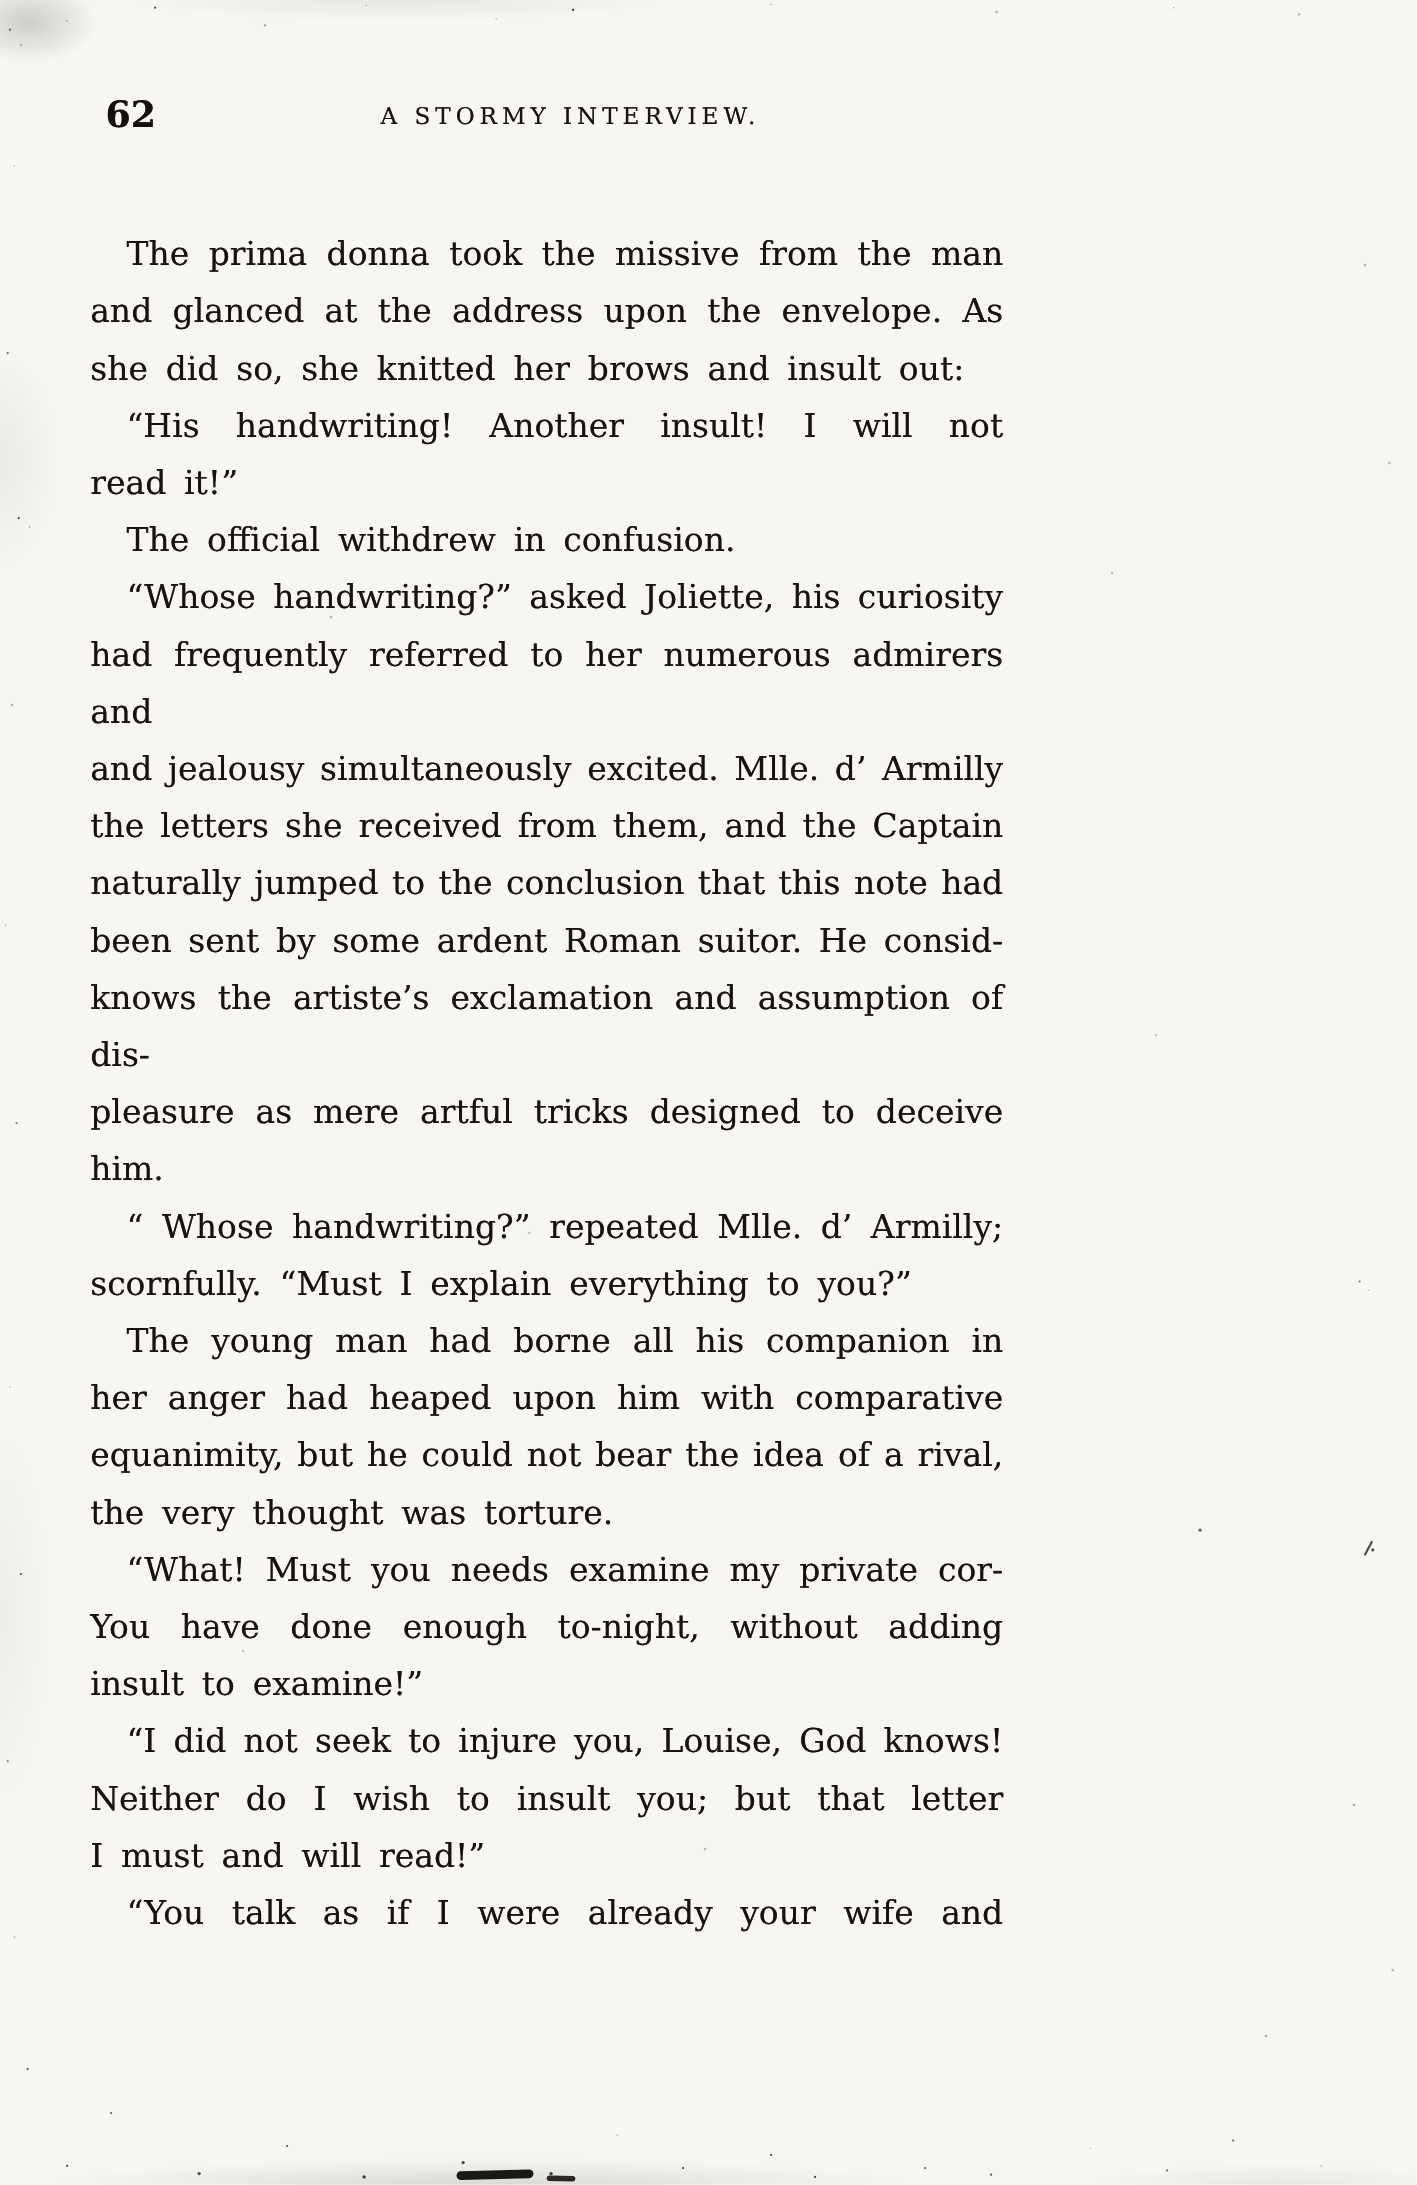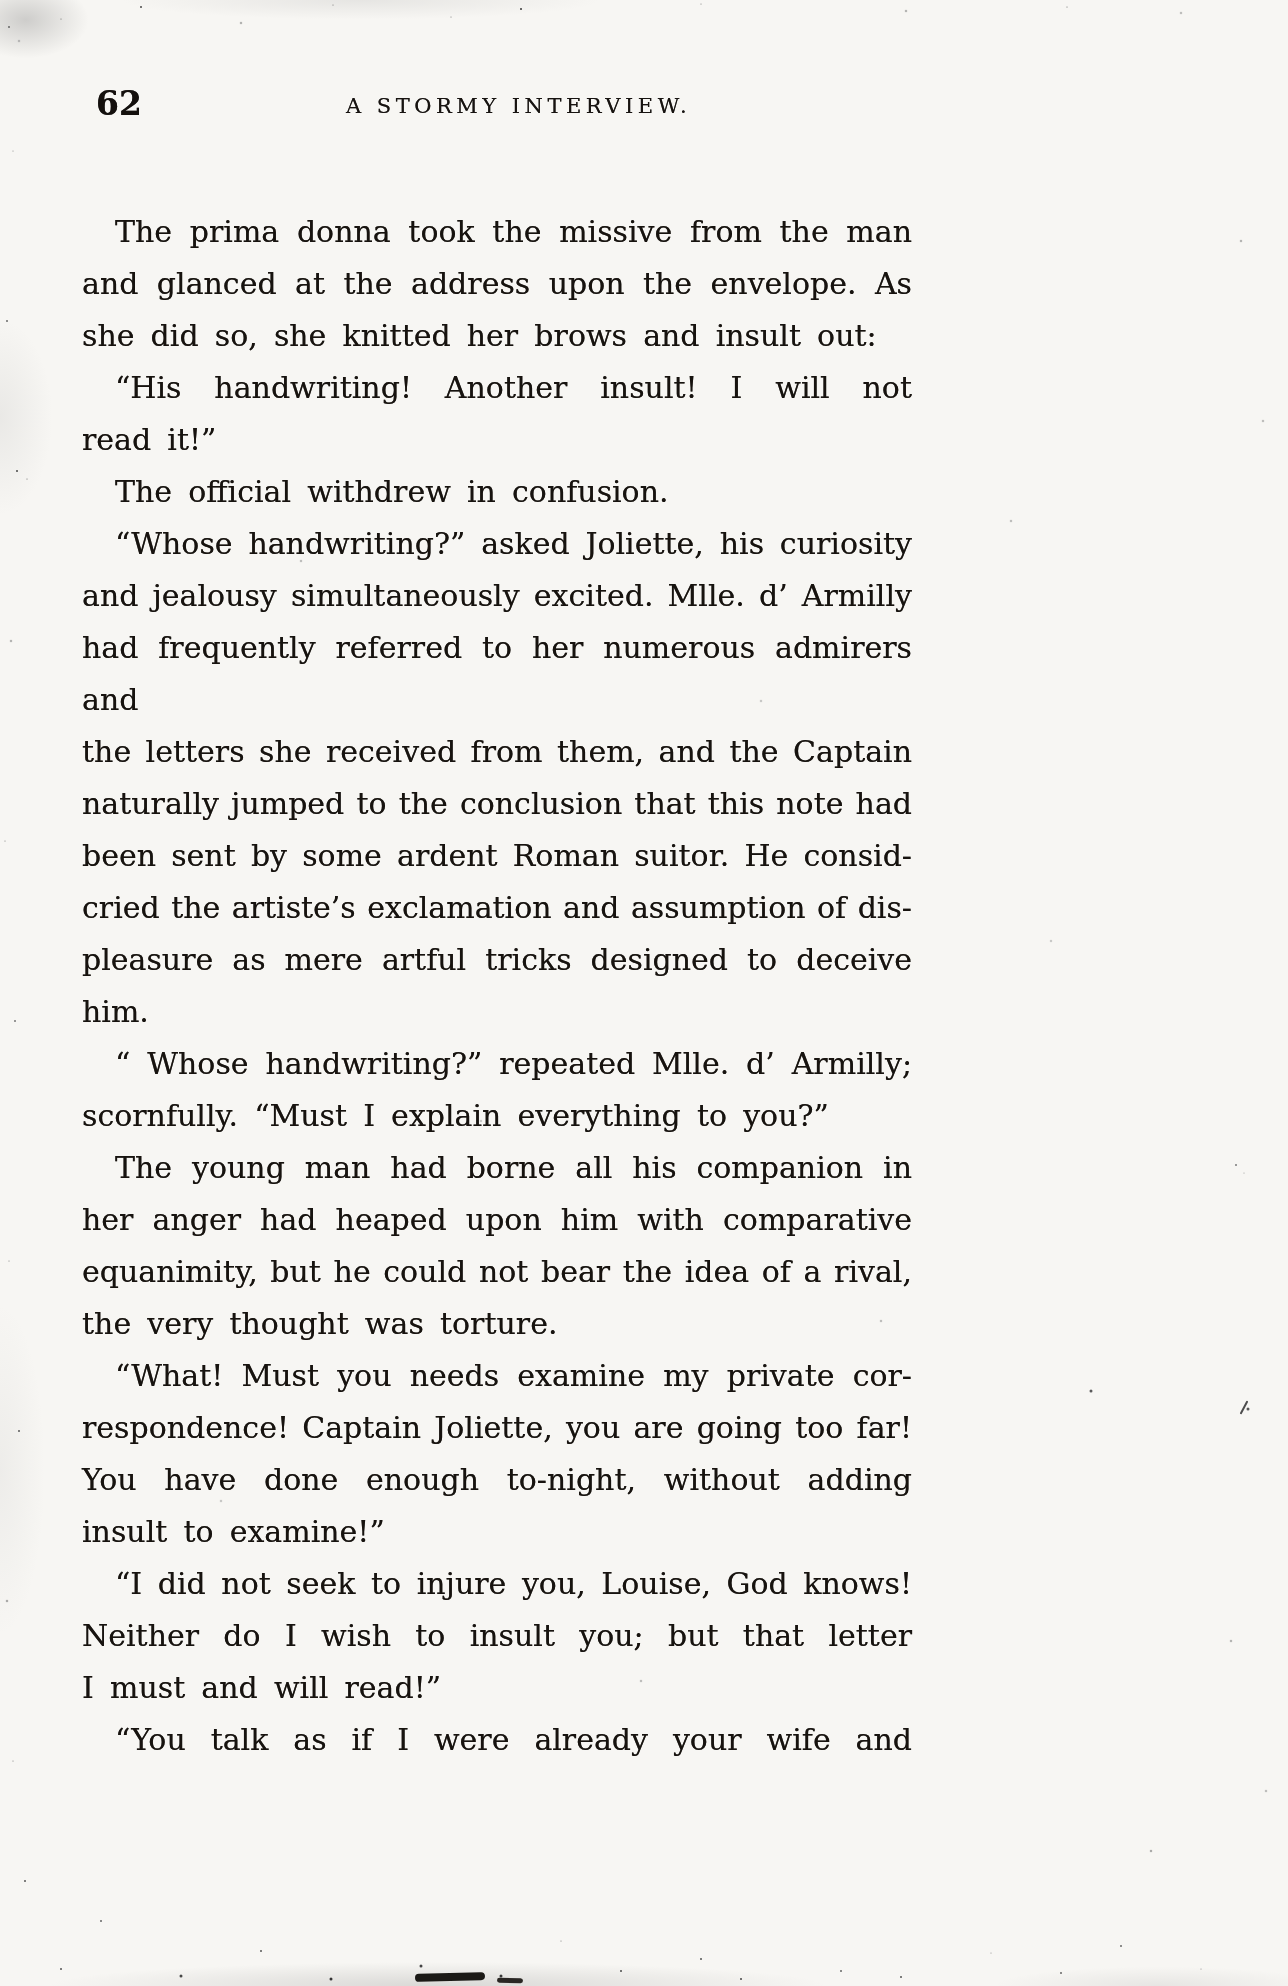--- a/index.html
+++ b/index.html
@@ -99,42 +99,41 @@
       </div>
       <div class="paragraph">
         <div class="line first">“His handwriting! Another insult! I will not</div>
         <div class="line last">read it!”</div>
       </div>
       <div class="paragraph">
         <div class="line first last">The official withdrew in confusion.</div>
       </div>
       <div class="paragraph">
         <div class="line first">“Whose handwriting?” asked Joliette, his curiosity</div>
+        <div class="line">had frequently referred to her numerous admirers and</div>
         <div class="line">and jealousy simultaneously excited. Mlle. d’ Armilly</div>
-        <div class="line">had frequently referred to her numerous admirers and</div>
         <div class="line">the letters she received from them, and the Captain</div>
         <div class="line">naturally jumped to the conclusion that this note had</div>
         <div class="line">been sent by some ardent Roman suitor. He consid-</div>
-        <div class="line">cried the artiste’s exclamation and assumption of dis-</div>
+        <div class="line">knows the artiste’s exclamation and assumption of dis-</div>
         <div class="line">pleasure as mere artful tricks designed to deceive</div>
         <div class="line last">him.</div>
       </div>
       <div class="paragraph">
         <div class="line first">“ Whose handwriting?” repeated Mlle. d’ Armilly;</div>
         <div class="line last">scornfully. “Must I explain everything to you?”</div>
       </div>
       <div class="paragraph">
         <div class="line first">The young man had borne all his companion in</div>
         <div class="line">her anger had heaped upon him with comparative</div>
         <div class="line">equanimity, but he could not bear the idea of a rival,</div>
         <div class="line last">the very thought was torture.</div>
       </div>
       <div class="paragraph">
         <div class="line first">“What! Must you needs examine my private cor-</div>
-        <div class="line">respondence! Captain Joliette, you are going too far!</div>
         <div class="line">You have done enough to-night, without adding</div>
         <div class="line last">insult to examine!”</div>
       </div>
       <div class="paragraph">
         <div class="line first">“I did not seek to injure you, Louise, God knows!</div>
         <div class="line">Neither do I wish to insult you; but that letter</div>
         <div class="line last">I must and will read!”</div>
       </div>
       <div class="paragraph">
         <div class="line first">“You talk as if I were already your wife and</div>

